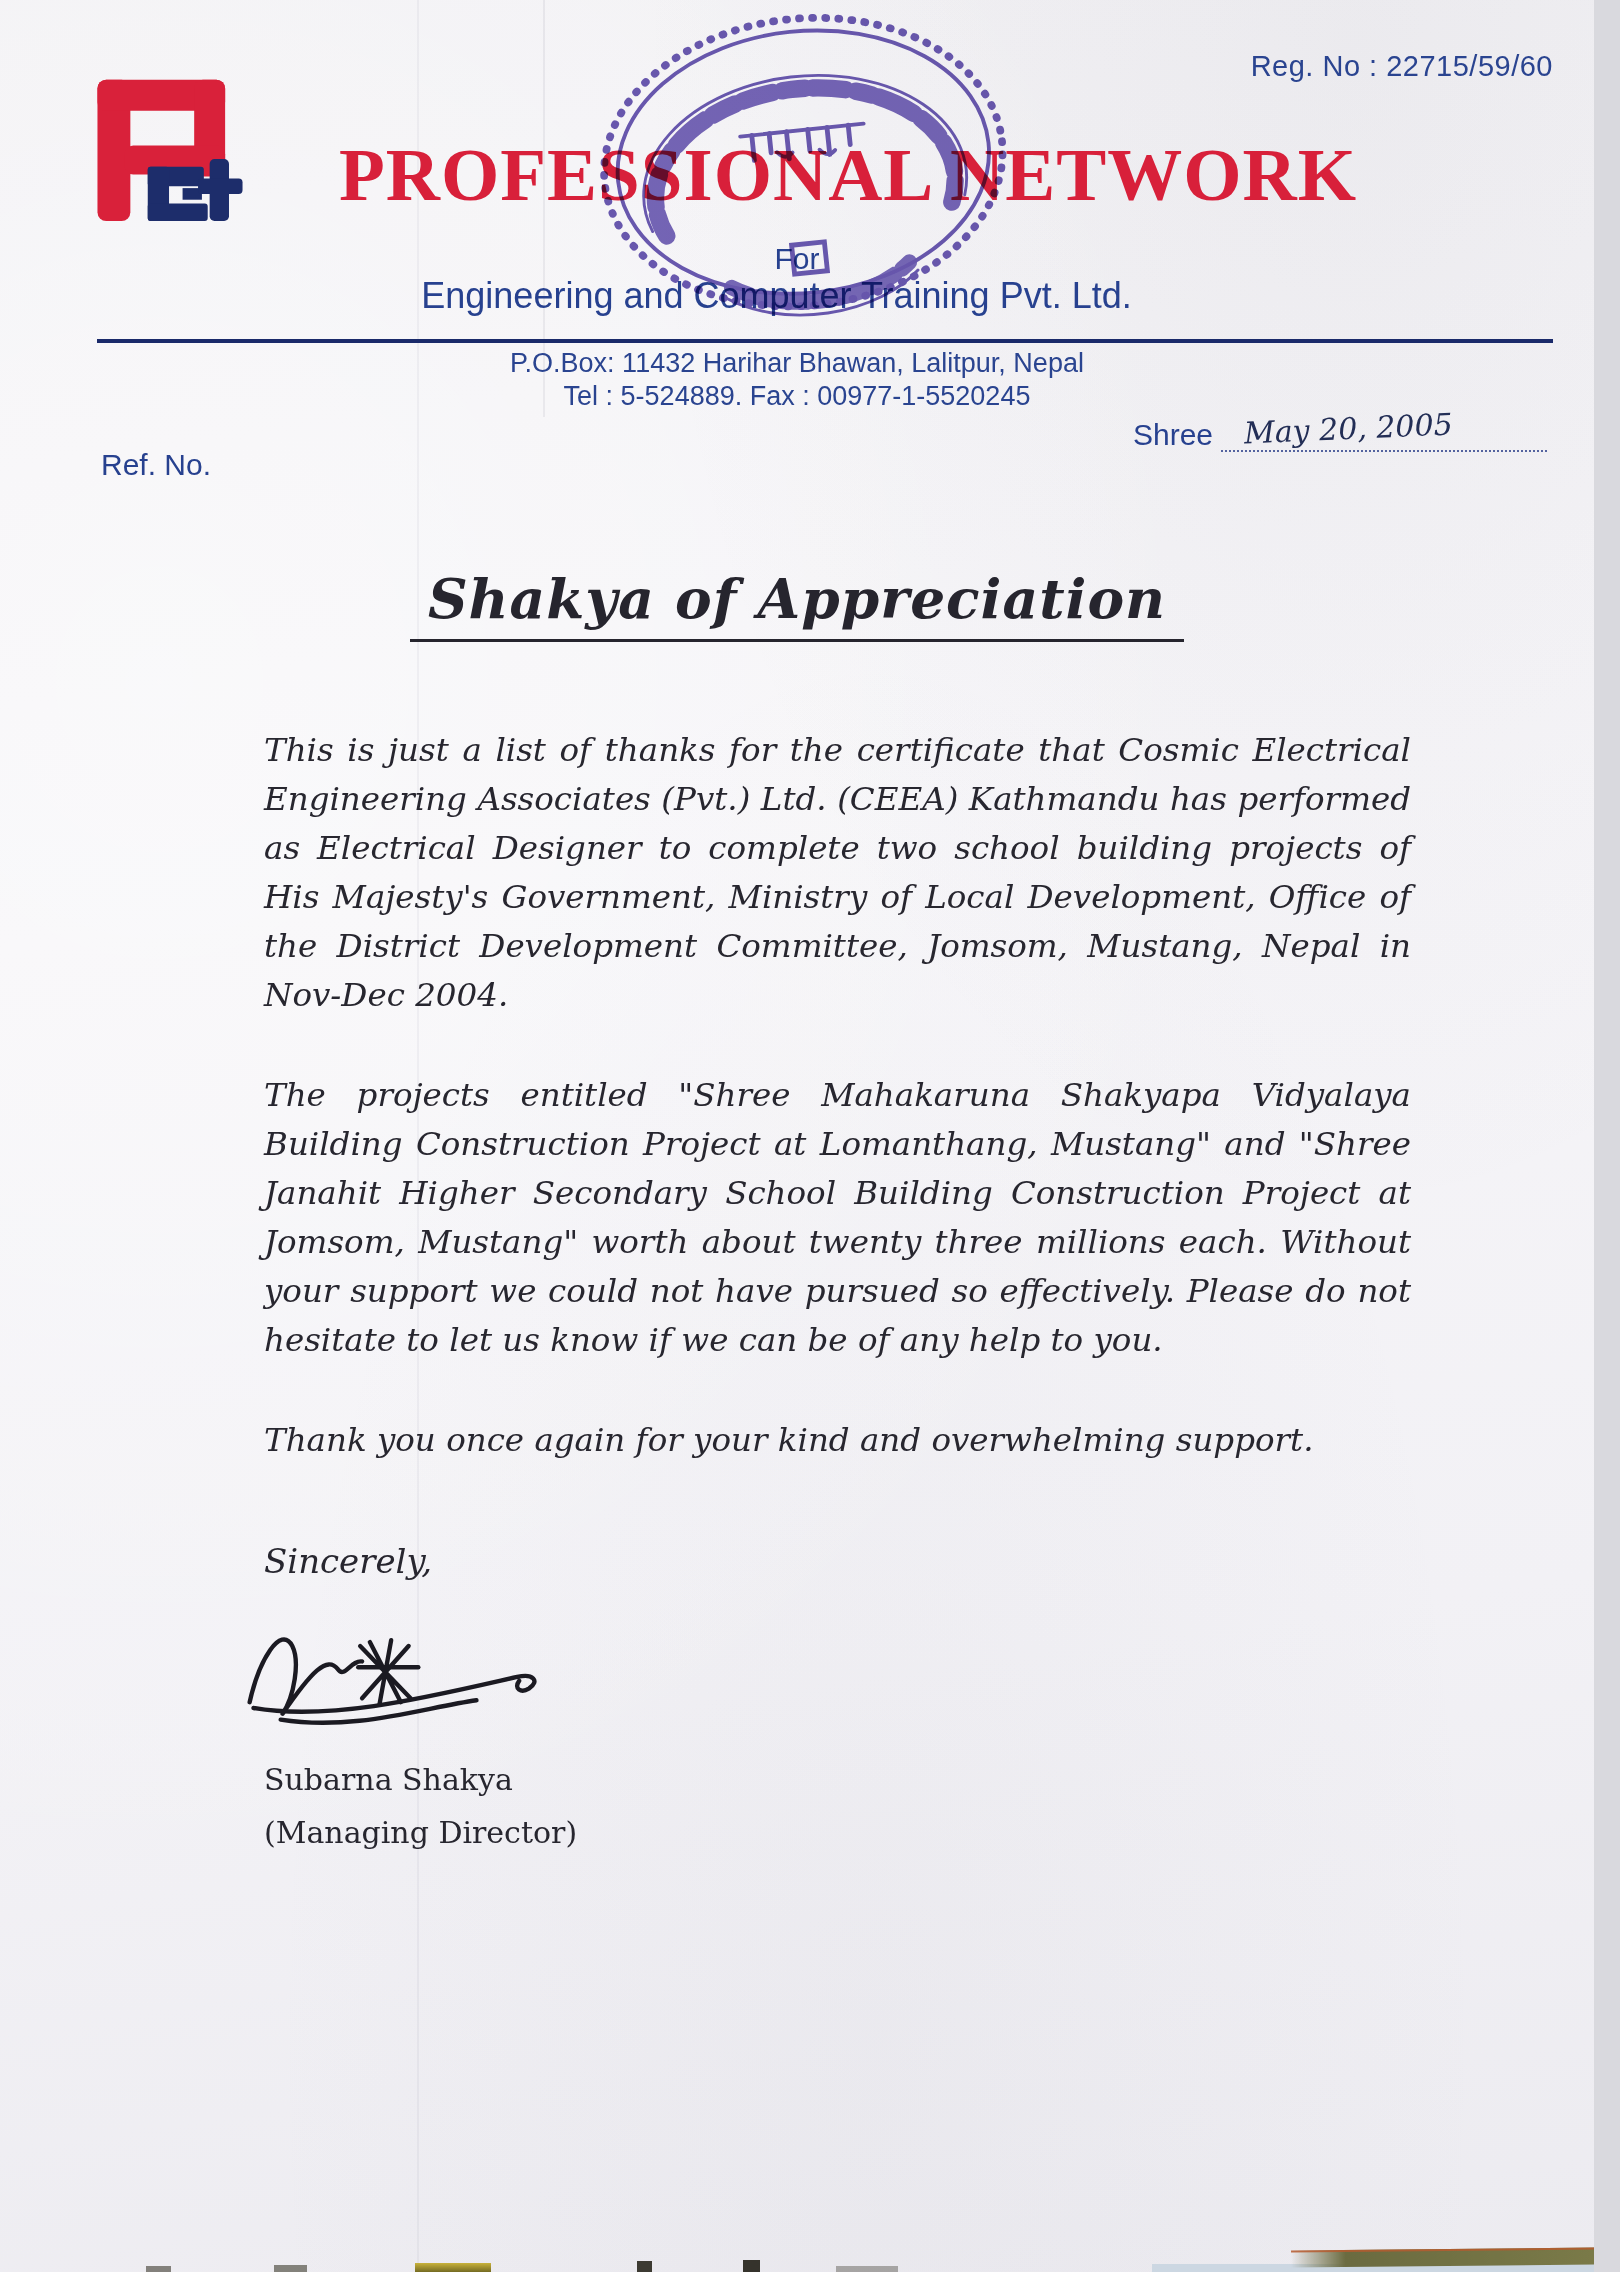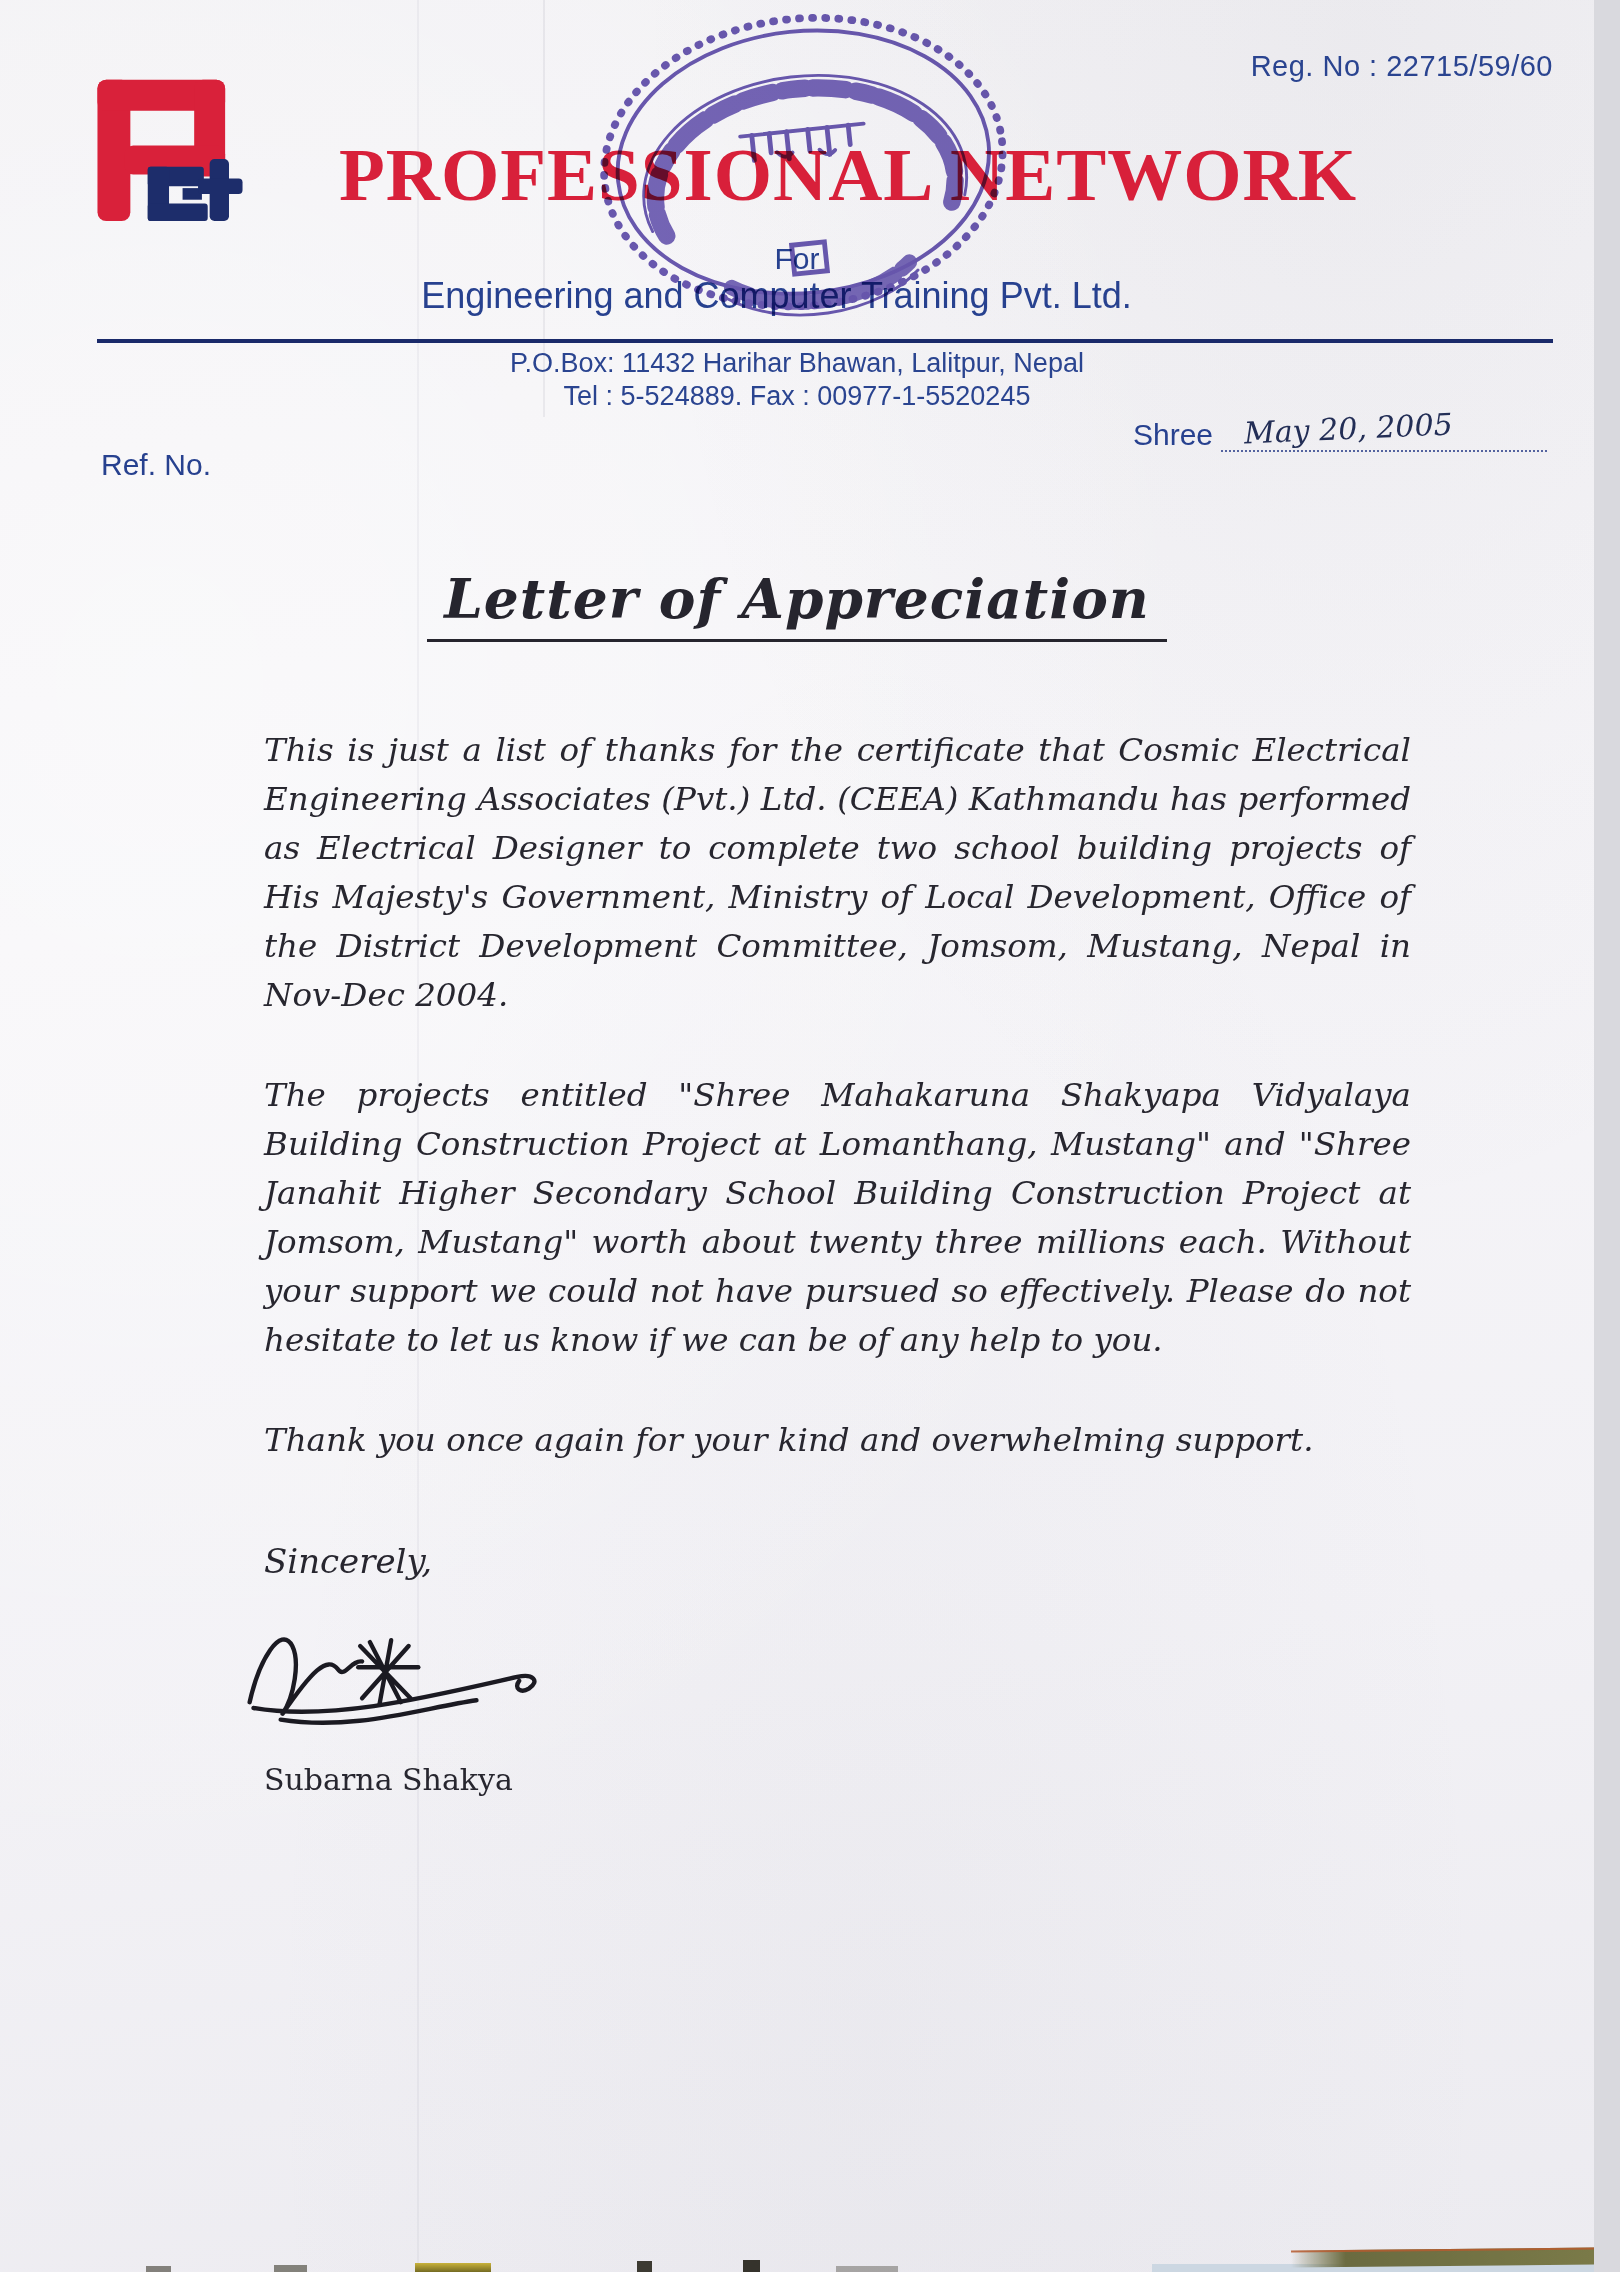--- a/index.html
+++ b/index.html
@@ -134,21 +134,21 @@
   <div class="ref-no">Ref. No.</div>
 
   <div class="date-row">
     <span>Shree</span>
     <span class="date-line">
       <span class="date-value">May 20, 2005</span>
     </span>
   </div>
 
   <div class="letter-title">
-    <span>Letter of Appreciation</span>
+    <span>Shakya of Appreciation</span>
   </div>
 
   <div class="body-text">
     <p>This is just a list of thanks for the certificate that Cosmic Electrical Engineering Associates (Pvt.) Ltd. (CEEA) Kathmandu has performed as Electrical Designer to complete two school building projects of His Majesty's Government, Ministry of Local Development, Office of the District Development Committee, Jomsom, Mustang, Nepal in Nov-Dec 2004.</p>
     <p>The projects entitled "Shree Mahakaruna Shakyapa Vidyalaya Building Construction Project at Lomanthang, Mustang" and "Shree Janahit Higher Secondary School Building Construction Project at Jomsom, Mustang" worth about twenty three millions each. Without your support we could not have pursued so effectively. Please do not hesitate to let us know if we can be of any help to you.</p>
     <p>Thank you once again for your kind and overwhelming support.</p>
   </div>
 
   <div class="closing">Sincerely,</div>
 
@@ -157,20 +157,21 @@
       <path d="M 12 102 C 22 58, 44 22, 56 44 C 64 60, 58 96, 46 114 C 76 70, 92 54, 103 68 C 110 78, 117 58, 128 60"></path>
       <path d="M 126 44 L 178 98 M 176 44 L 128 98 M 136 40 L 168 102 M 158 38 L 146 104"></path>
       <path d="M 124 66 H 186"></path>
       <path d="M 16 108 C 96 122, 200 96, 288 76 C 304 72, 312 80, 300 88 C 292 93, 284 88, 290 80"></path>
       <path d="M 44 120 C 120 132, 190 108, 246 100"></path>
     </g>
   </svg>
 
   <div class="signatory">
     <div>Subarna Shakya</div>
+    <div>(Managing Director)</div>
   </div>
 
   <div class="bottom-edge">
     <div class="corner-blue"></div>
     <div class="corner-wedge"></div>
     <div class="mark m1"></div>
     <div class="mark m2"></div>
     <div class="mark m3"></div>
     <div class="mark m4"></div>
     <div class="mark m5"></div>

